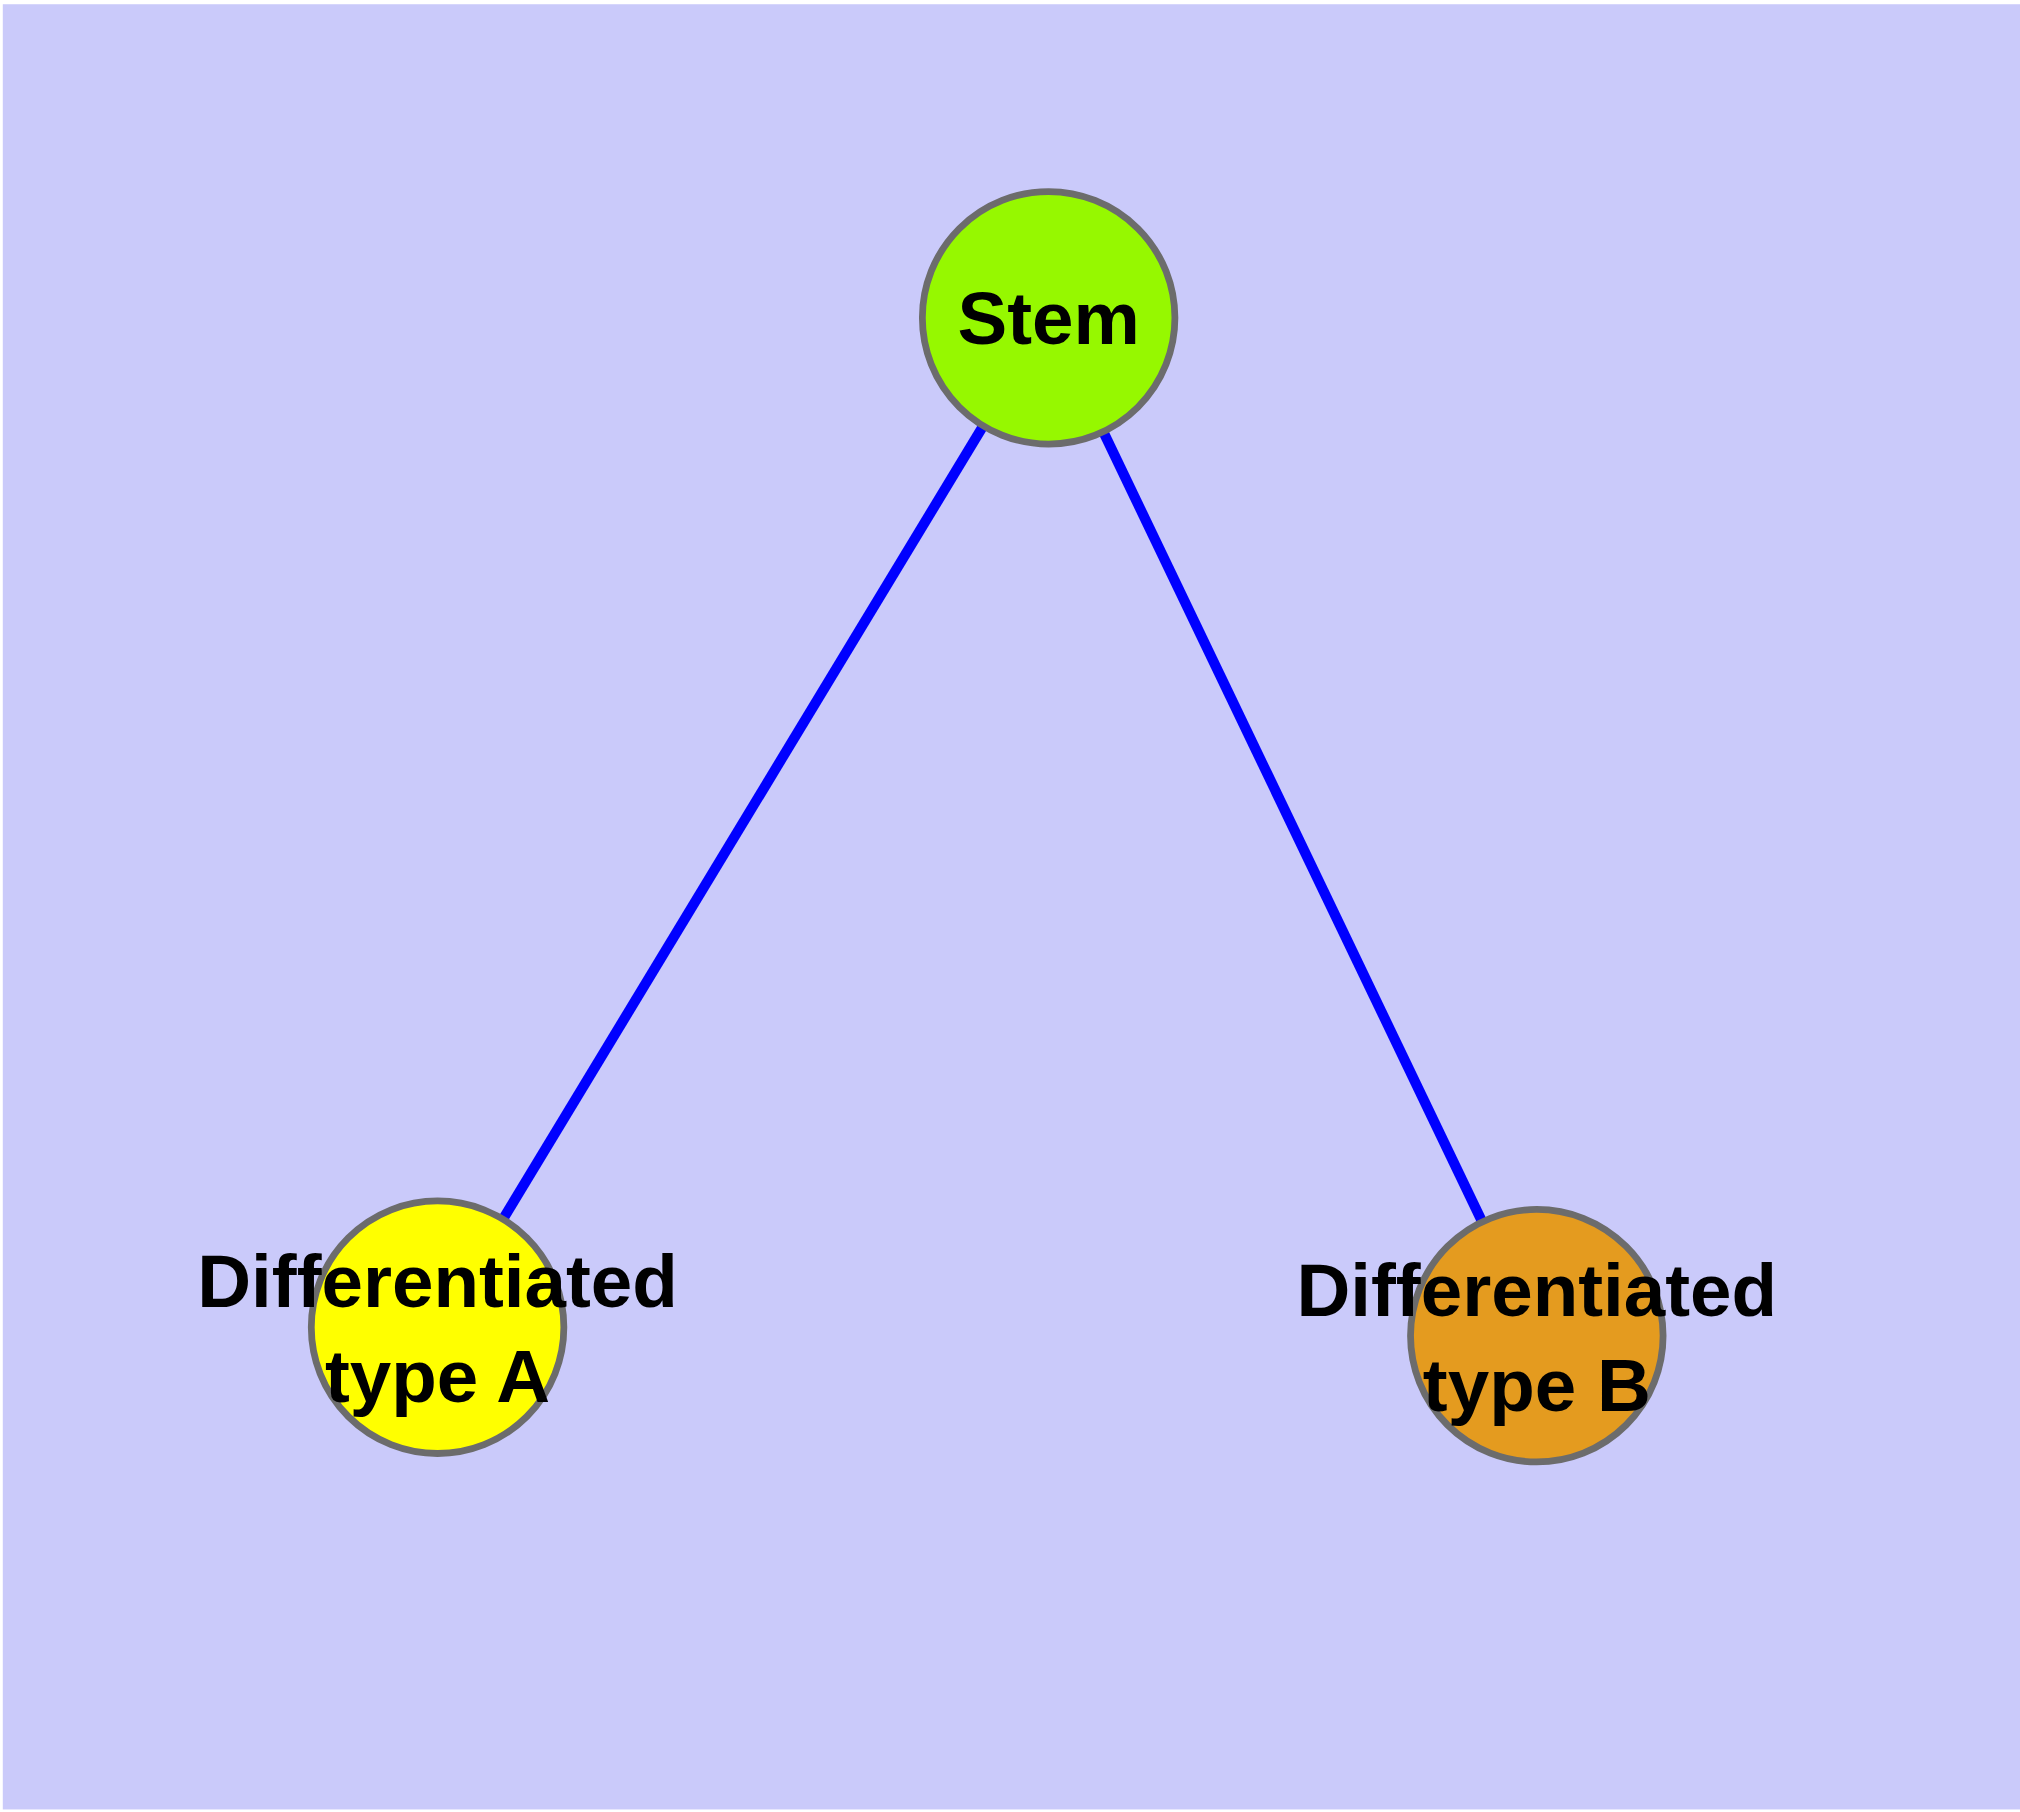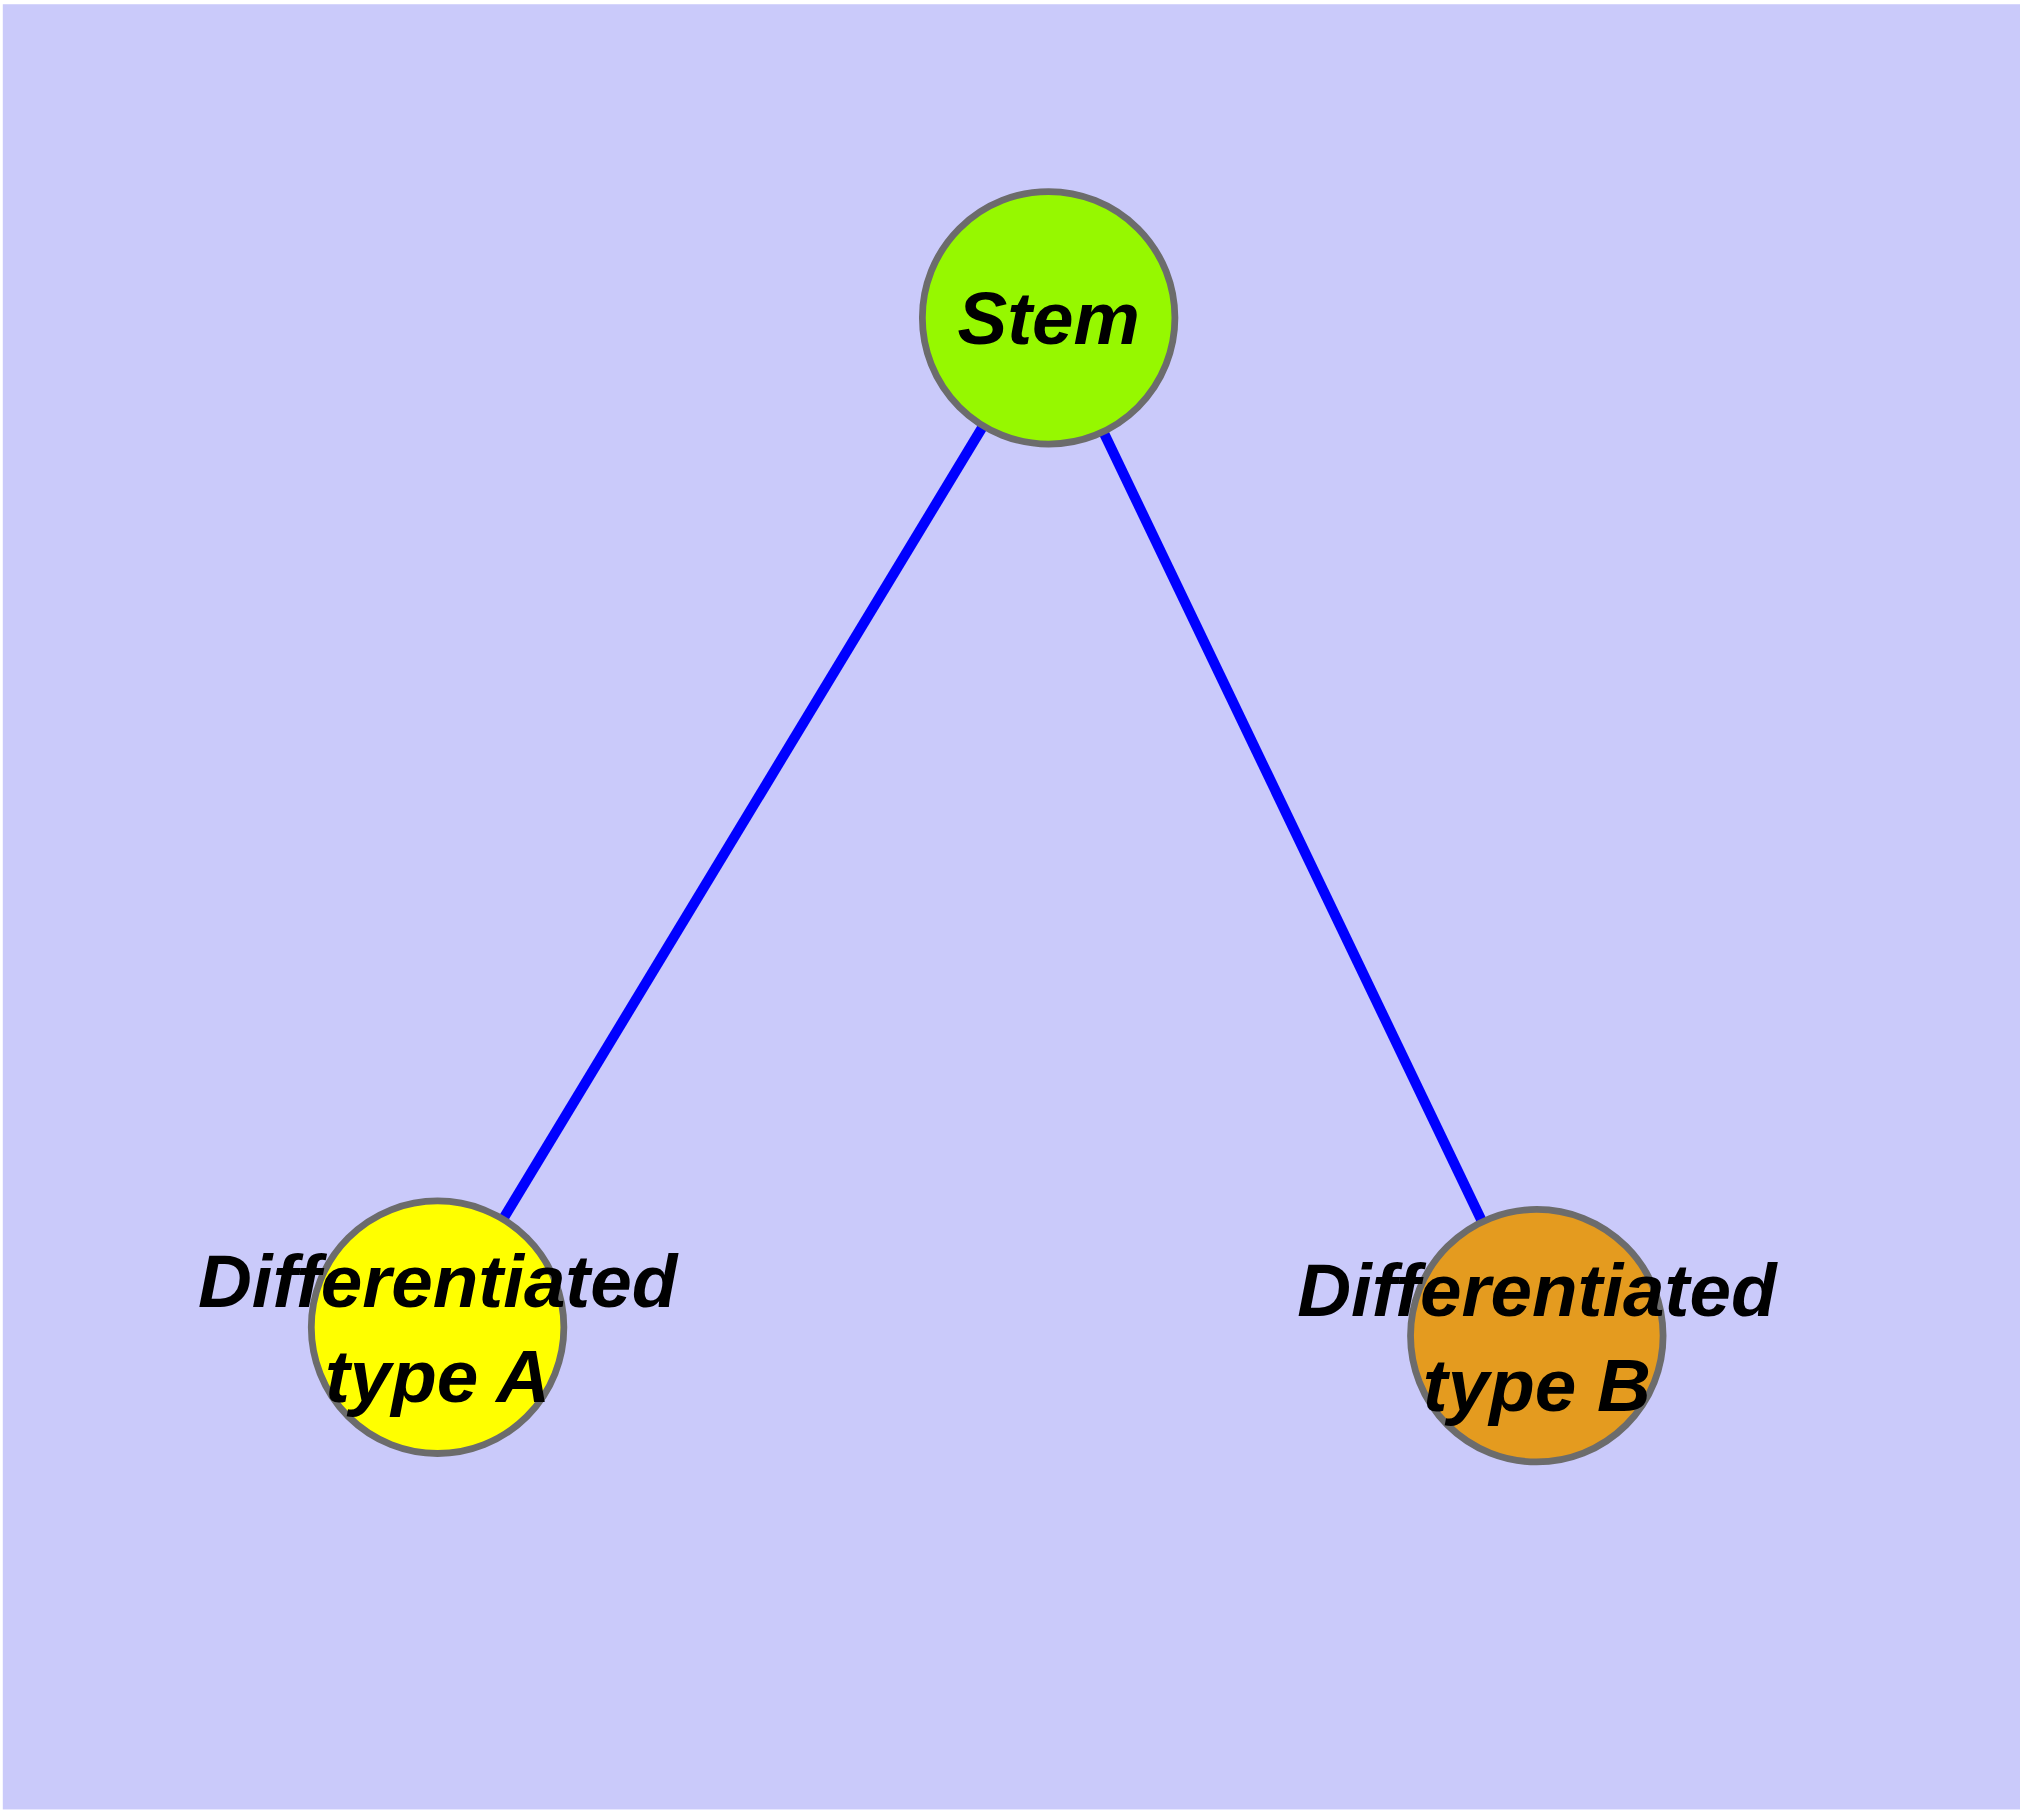--- a/index.html
+++ b/index.html
@@ -7,21 +7,20 @@
     padding: 0;
     width: 2021px;
     height: 1812px;
     background: #ffffff;
     overflow: hidden;
   }
   .page {
     position: relative;
     width: 1768px;
     height: 1812px;
-    font-style: italic;
   }
   svg {
     display: block;
   }
   .nlabel {
     font-family: "Liberation Sans", sans-serif;
     font-weight: 700;
     font-size: 88px;
     text-anchor: middle;
     dominant-baseline: central;

